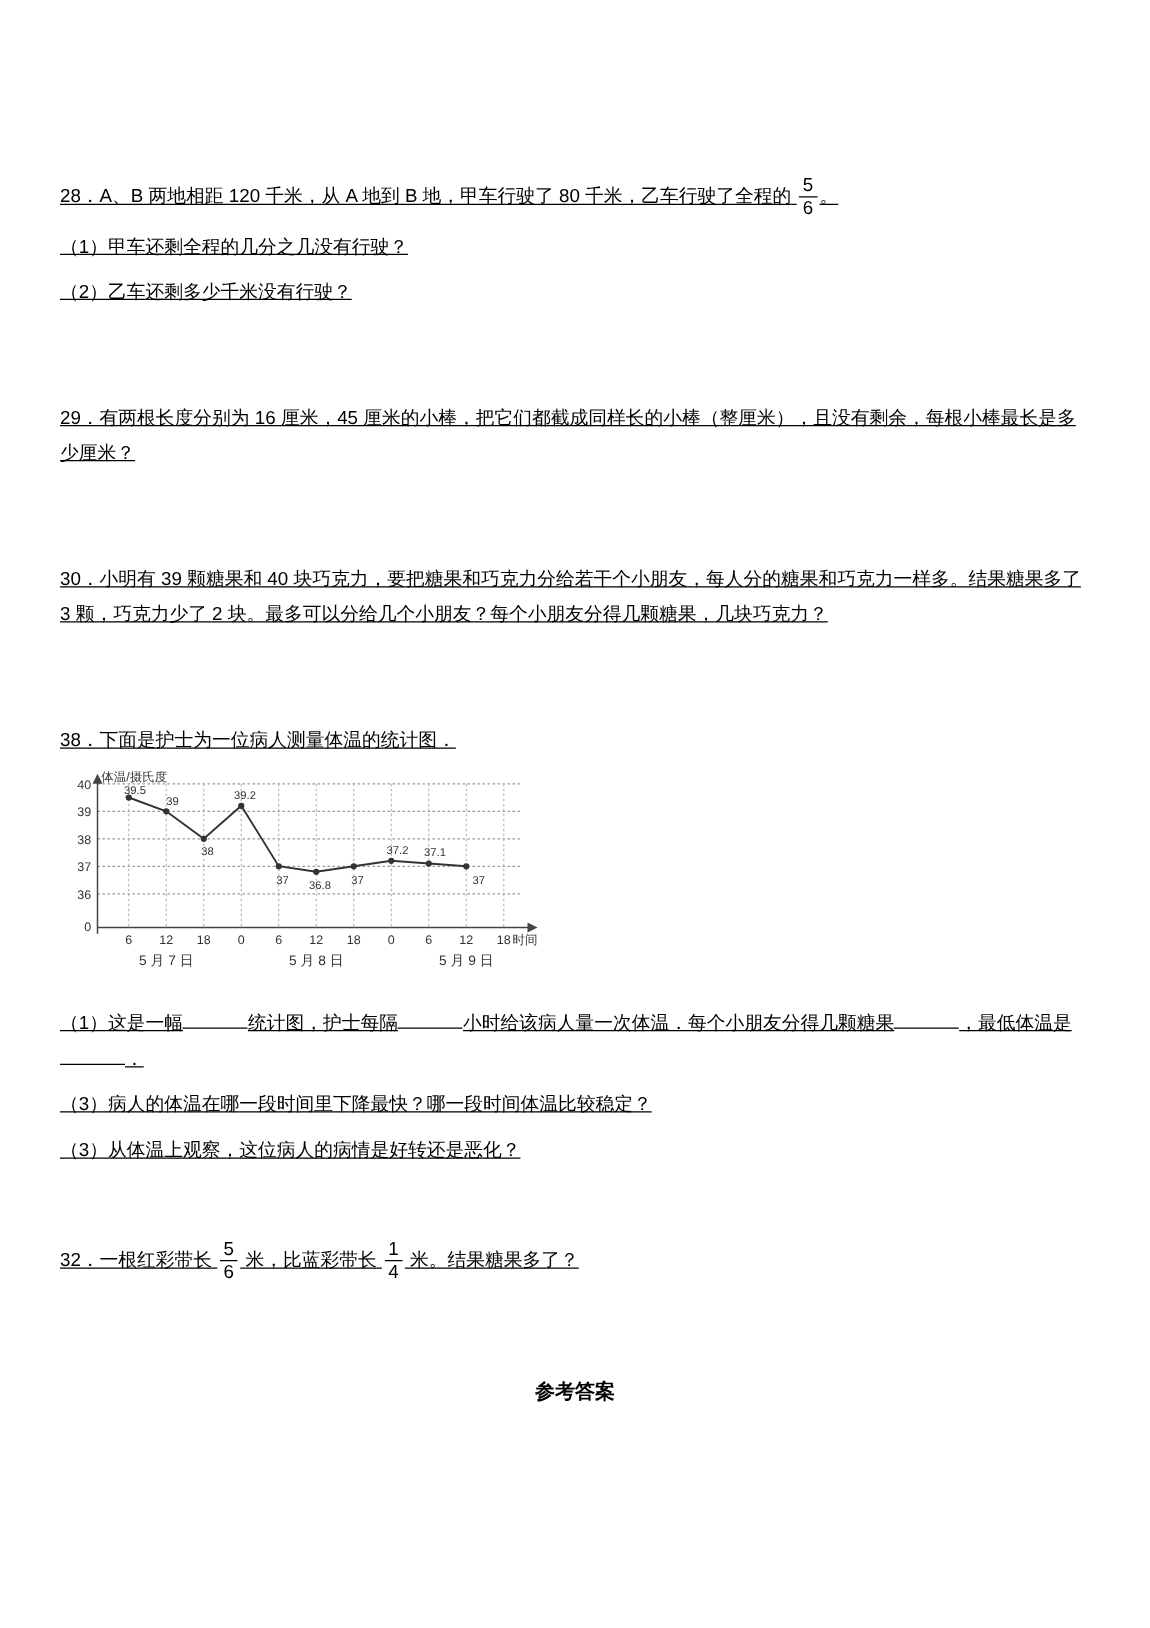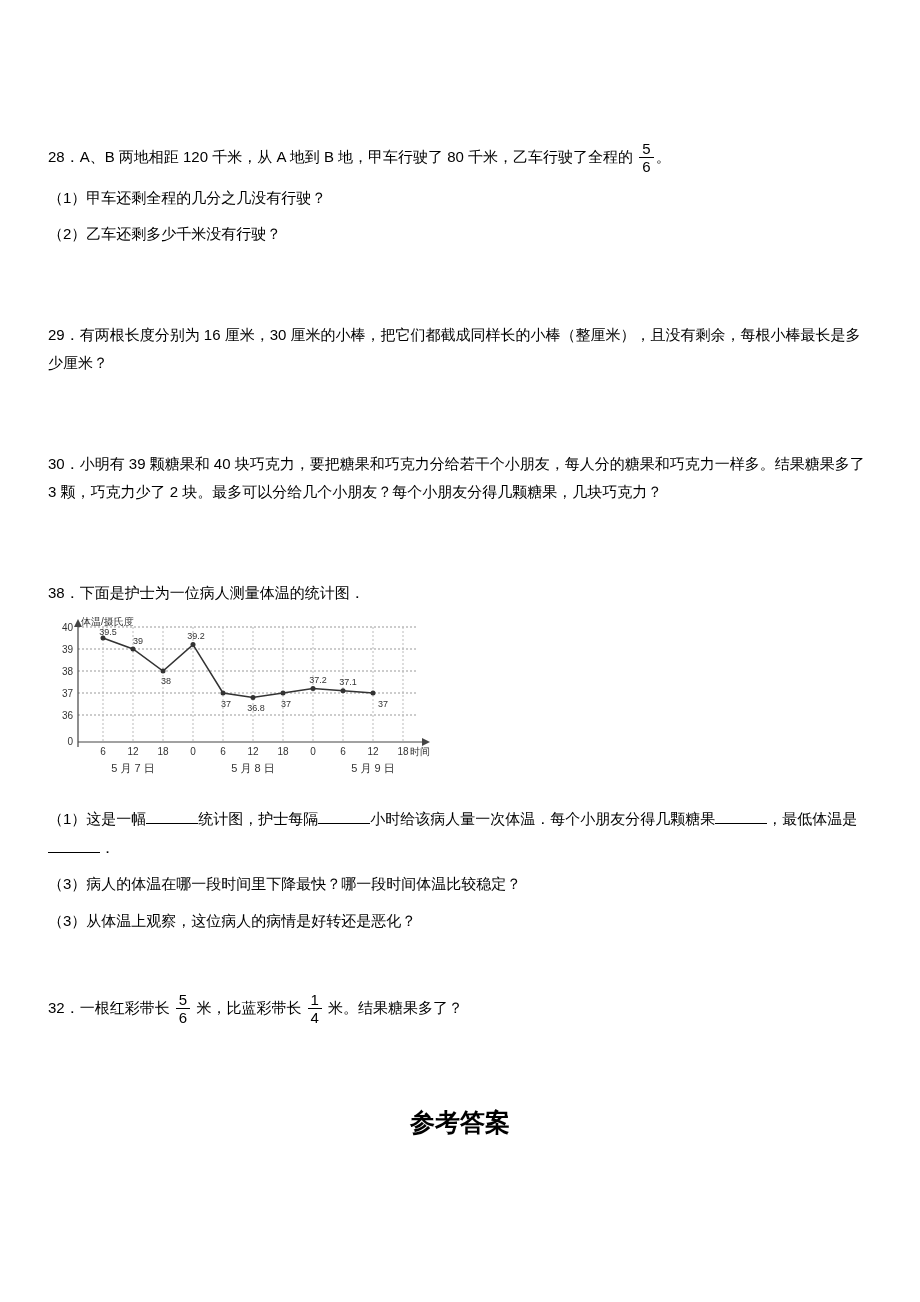--- a/index.html
+++ b/index.html
@@ -6,21 +6,21 @@
     body {
       width: 920px;
       min-height: 1302px;
       background: #fff;
       font-family: "Microsoft YaHei", "SimSun", sans-serif;
       font-size: 15px;
       color: #000;
       padding: 140px 48px 60px 48px;
       line-height: 1.9;
     }
-    .question { margin-bottom: 72px; }
+    .question { margin-bottom: 72px; text-decoration: underline; }
     .question.tight { margin-bottom: 28px; }
     .q-line { margin-bottom: 8px; }
     .frac {
       display: inline-block;
       vertical-align: middle;
       text-align: center;
       font-size: 15px;
       line-height: 1.15;
       margin: 0 2px;
     }
@@ -28,41 +28,41 @@
     .frac .den { display: block; padding: 0 3px; }
     .blank { display: inline-block; border-bottom: 1px solid #000; min-width: 52px; height: 1.2em; vertical-align: baseline; }
     .chart-box {
       width: 390px;
       margin: 10px 0 18px 0;
     }
     .chart-box svg { display: block; }
     .answer-title {
       text-align: center;
       font-weight: bold;
-      font-size: 25px;
+      font-size: 16px;
       margin-top: 48px;
     }
   </style>
 </head>
 <body>
 
 <div class="question">
   <div class="q-line">
     <span>28．A、B 两地相距 120 千米，从 A 地到 B 地，甲车行驶了 80 千米，乙车行驶了全程的</span>
     <span class="frac">
       <span class="num">5</span>
       <span class="den">6</span>
     </span><span>。</span>
   </div>
   <div class="q-line">（1）甲车还剩全程的几分之几没有行驶？</div>
   <div class="q-line">（2）乙车还剩多少千米没有行驶？</div>
 </div>
 
 <div class="question">
-  <div class="q-line">29．有两根长度分别为 16 厘米，30 厘米的小棒，把它们都截成同样长的小棒（整厘米），且没有剩余，每根小棒最长是多少厘米？</div>
+  <div class="q-line">29．有两根长度分别为 16 厘米，45 厘米的小棒，把它们都截成同样长的小棒（整厘米），且没有剩余，每根小棒最长是多少厘米？</div>
 </div>
 
 <div class="question">
   <div class="q-line">30．小明有 39 颗糖果和 40 块巧克力，要把糖果和巧克力分给若干个小朋友，每人分的糖果和巧克力一样多。结果糖果多了 3 颗，巧克力少了 2 块。最多可以分给几个小朋友？每个小朋友分得几颗糖果，几块巧克力？</div>
 </div>
 
 <div class="question tight">
   <div class="q-line">38．下面是护士为一位病人测量体温的统计图．</div>
 
   <div class="chart-box">

